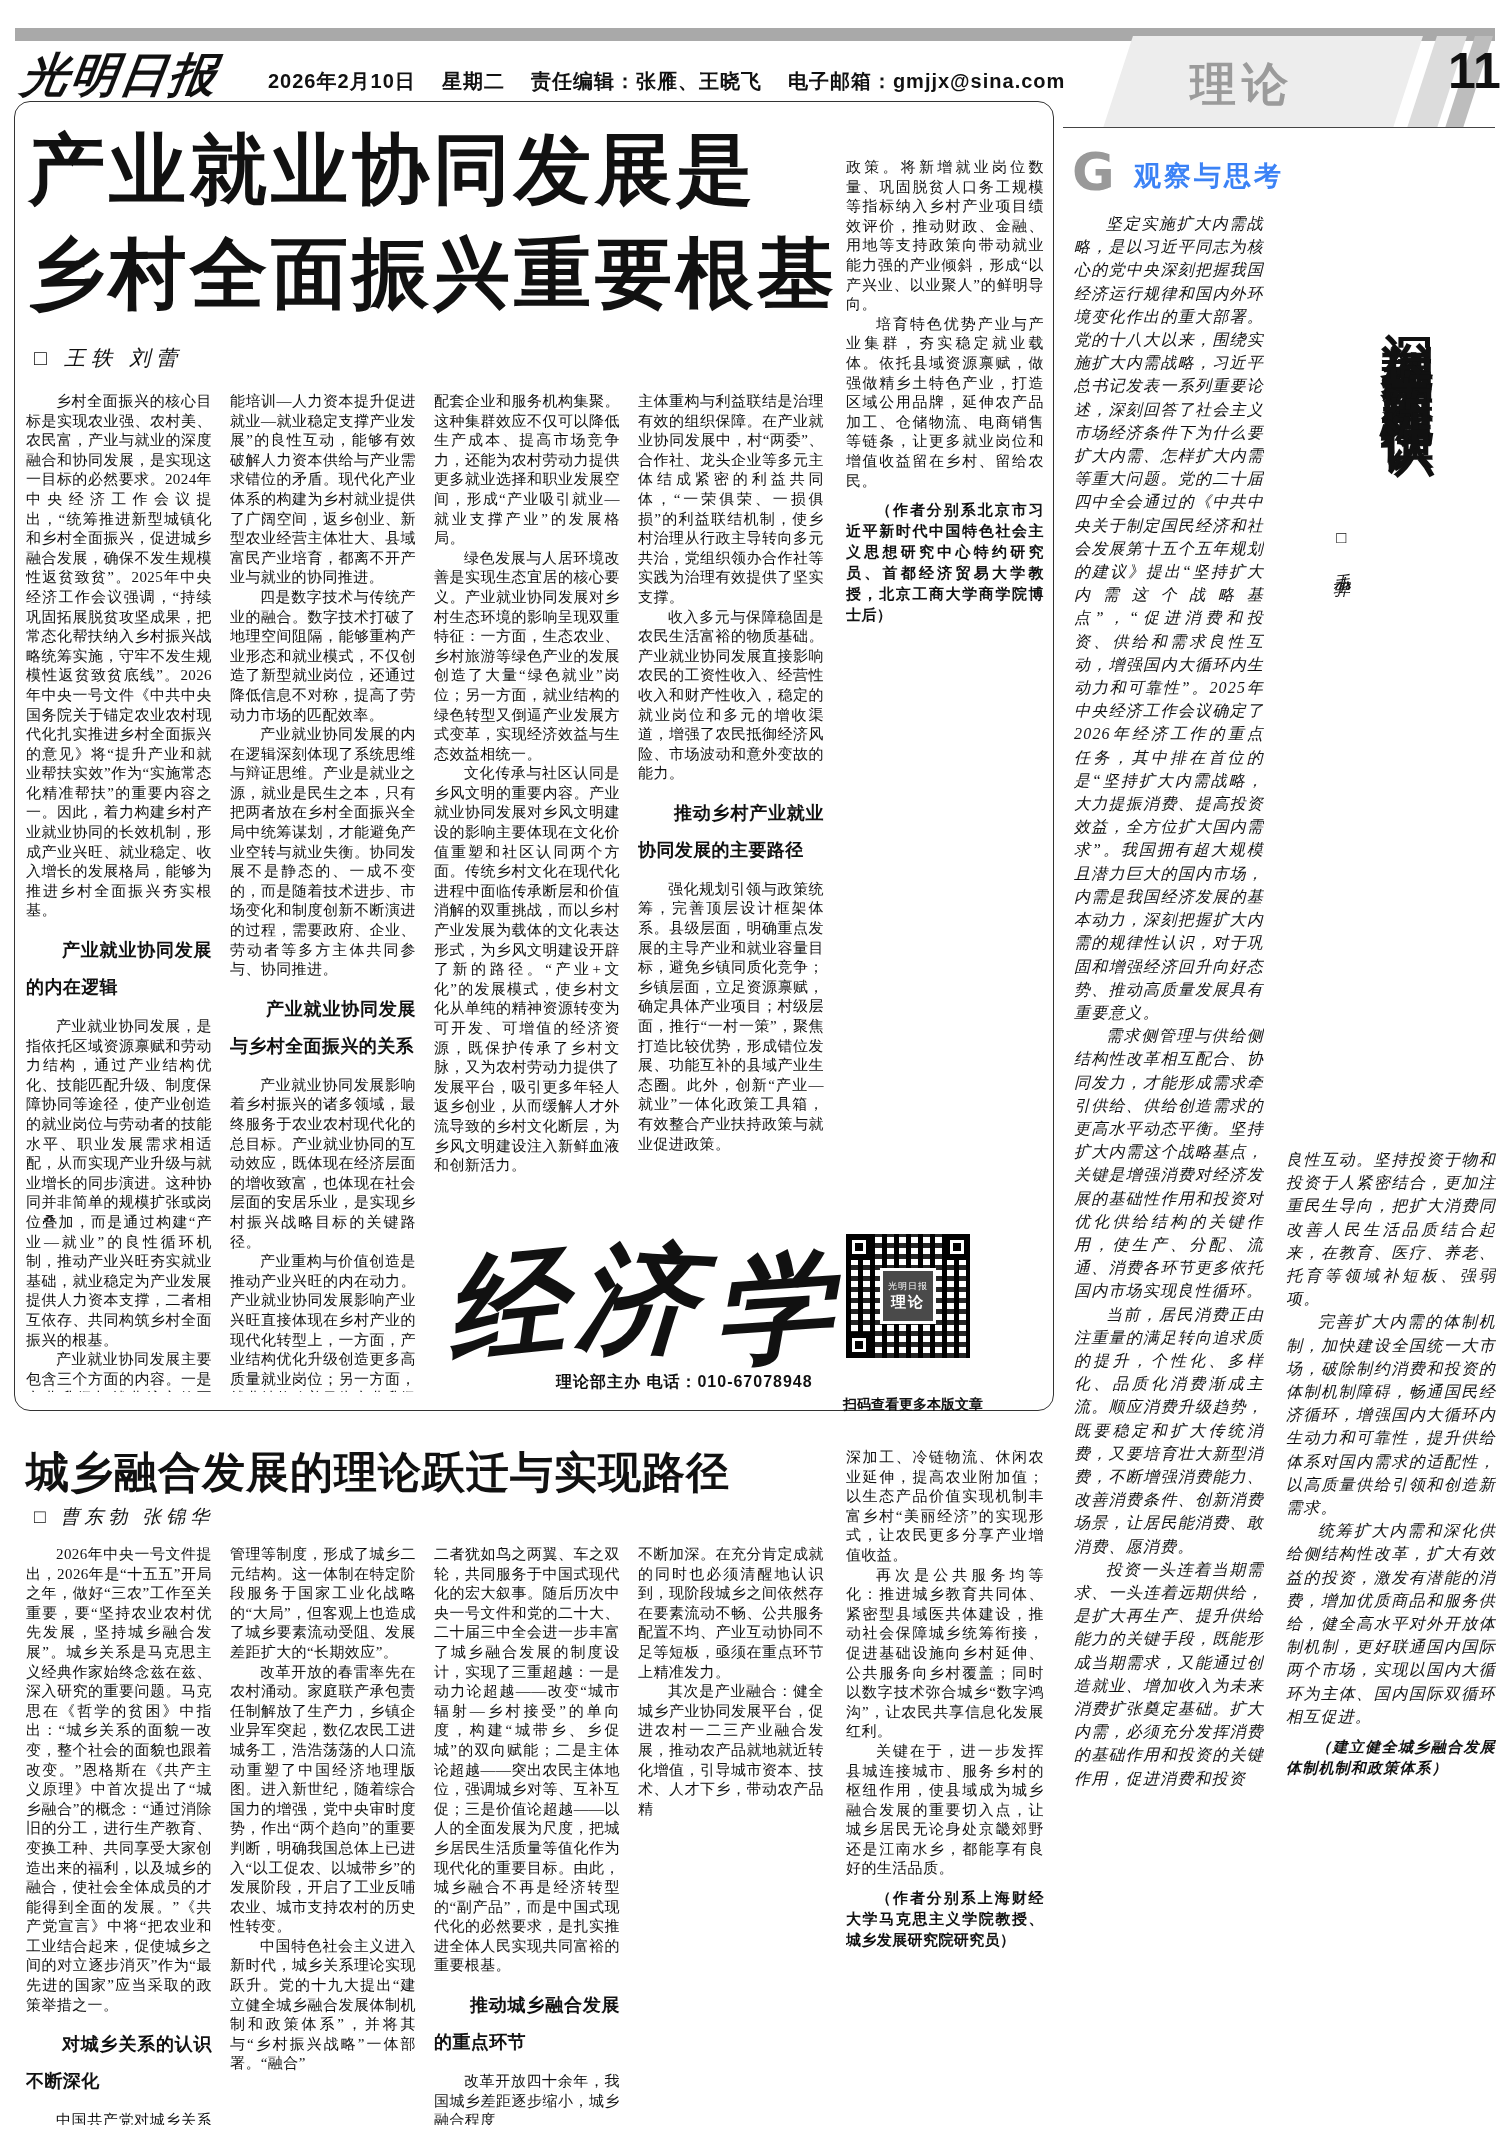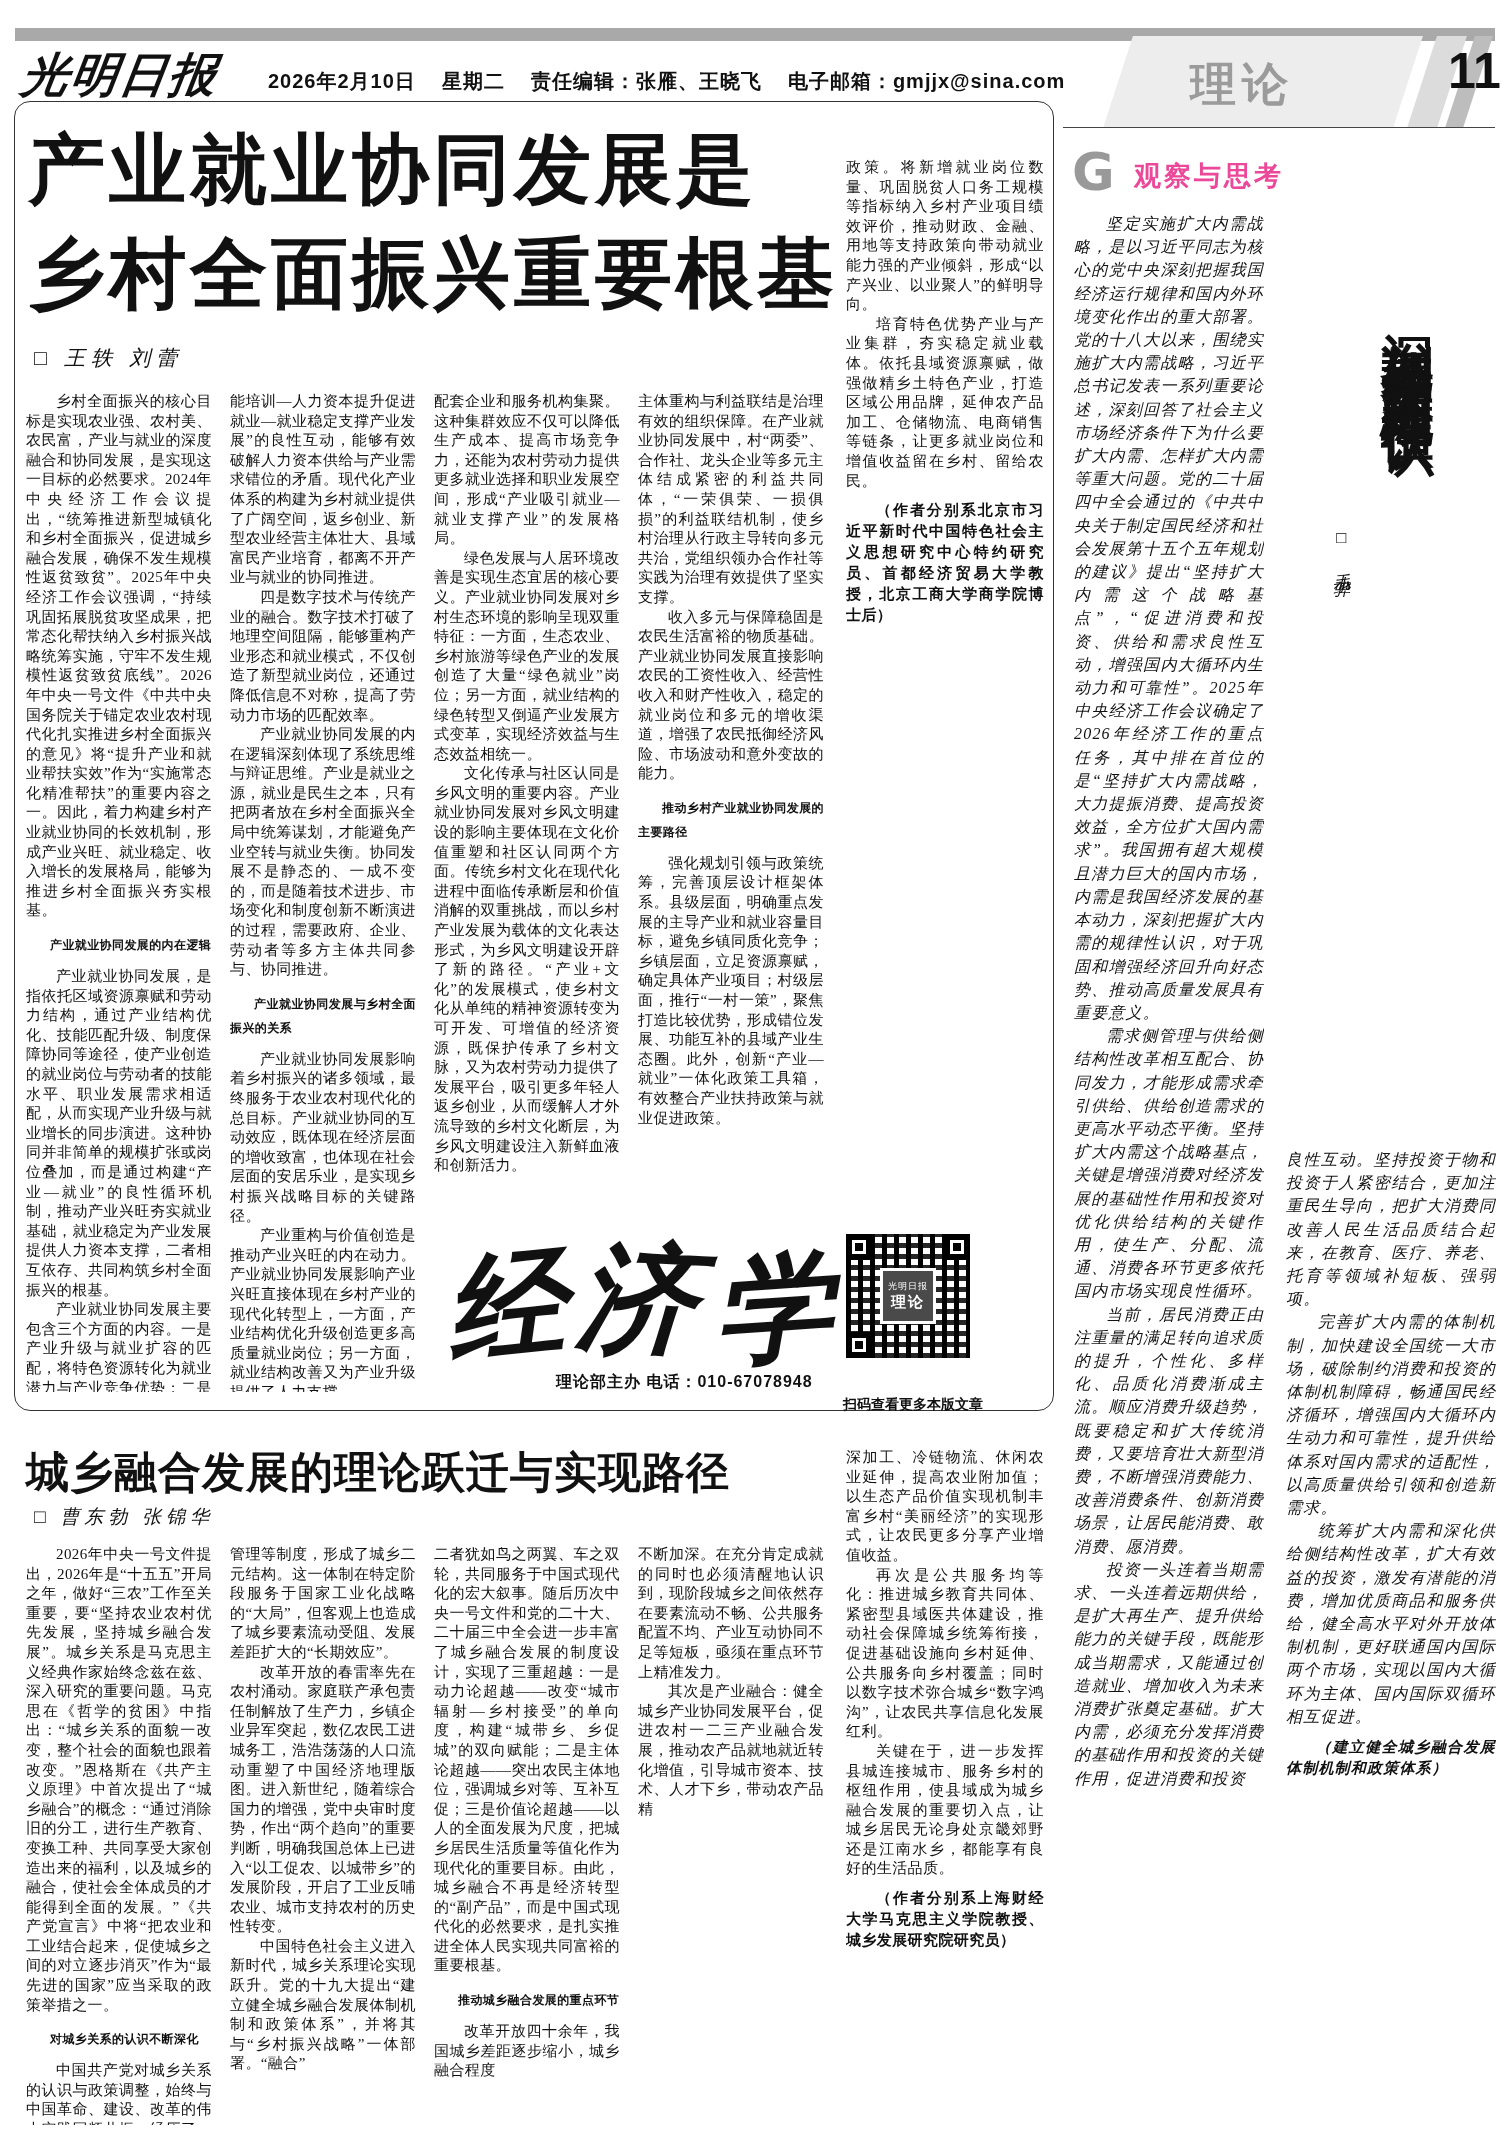--- a/index.html
+++ b/index.html
@@ -27,22 +27,22 @@
   #main-box{left:14px;top:101px;width:1038px;height:1308px;border:1.5px solid #333;border-radius:16px;}
   #main-title{left:28px;top:118px;width:1000px;line-height:104px;font-weight:bold;letter-spacing:4px;}
   #main-title .l1{font-size:77px;}
   #main-title .l2{font-size:77px;}
   #main-byline{left:34px;top:344px;font-size:21px;font-style:italic;letter-spacing:6px;}
   
   .col{position:absolute;overflow:hidden;text-align:justify;font-size:15px;line-height:19.6px;
        letter-spacing:.4px;}
   .col p{margin:0;text-indent:2em;}
   .col p.pc{text-indent:0;}
-  .col .sub{margin:12px 0 10px 0;font-family:Liberation Serif, serif;
-       font-weight:bold;font-size:12px;line-height:24px;text-indent:2em;}
+  .col .sub{margin:12px 0 10px 0;font-family:Liberation Mono, monospace;
+       font-weight:bold;font-size:18px;line-height:37px;text-indent:2em;}
   .col .note{font-family:"Liberation Sans","DejaVu Sans",sans-serif;font-weight:bold;
        font-size:15px;line-height:21px;text-indent:2em;margin-top:8px;}
   .kai{font-style:italic;font-size:16px;line-height:23.2px;letter-spacing:1.2px;}
   
   #econ{left:446px;top:1222px;width:390px;height:150px;}
   #econ .ch{position:absolute;font-family:"DejaVu Serif",serif;font-weight:900;font-style:italic;
        font-size:118px;}
   #econ-line{left:556px;top:1372px;font-size:16px;font-weight:bold;
        font-family:"Liberation Sans","DejaVu Sans",sans-serif;letter-spacing:1px;}
   
@@ -55,21 +55,21 @@
   #qr-center{position:absolute;left:34px;top:34px;width:56px;height:56px;background:#4a4a4a;
       border:3px solid #fff;color:#fff;text-align:center;box-sizing:border-box;}
   #qr-center .t1{display:block;font-size:9px;margin-top:9px;letter-spacing:1px;}
   #qr-center .t2{display:block;font-size:15px;font-weight:bold;letter-spacing:2px;}
   #qr-caption{left:838px;top:1368px;width:150px;text-align:center;font-size:14px;font-weight:bold;
       font-family:"Liberation Sans","DejaVu Sans",sans-serif;margin-top:28px;}
   
   #obs-header{left:1072px;top:150px;width:260px;height:52px;}
   #g-logo{position:absolute;left:0;top:-4px;font-size:52px;font-weight:bold;color:#999;
       font-family:"DejaVu Sans",sans-serif;line-height:52px;}
-  #obs-label{position:absolute;left:62px;top:8px;font-size:27px;font-weight:bold;color:#ec4899;
+  #obs-label{position:absolute;left:62px;top:8px;font-size:27px;font-weight:bold;color:#3b82f6;
       font-family:"Liberation Sans","DejaVu Sans",sans-serif;letter-spacing:3px;}
   #needs-title{left:1372px;top:292px;height:840px;writing-mode:vertical-rl;font-size:52px;
       font-weight:bold;letter-spacing:7px;}
   #needs-author{left:1330px;top:528px;height:200px;writing-mode:vertical-rl;font-size:17px;
       font-style:italic;letter-spacing:4px;}
   
   #urban-title{left:26px;top:1444px;width:1000px;font-size:43px;font-weight:bold;letter-spacing:1px;}
   #urban-byline{left:34px;top:1504px;font-size:19px;font-style:italic;letter-spacing:5px;}
 </style>
 </head>

